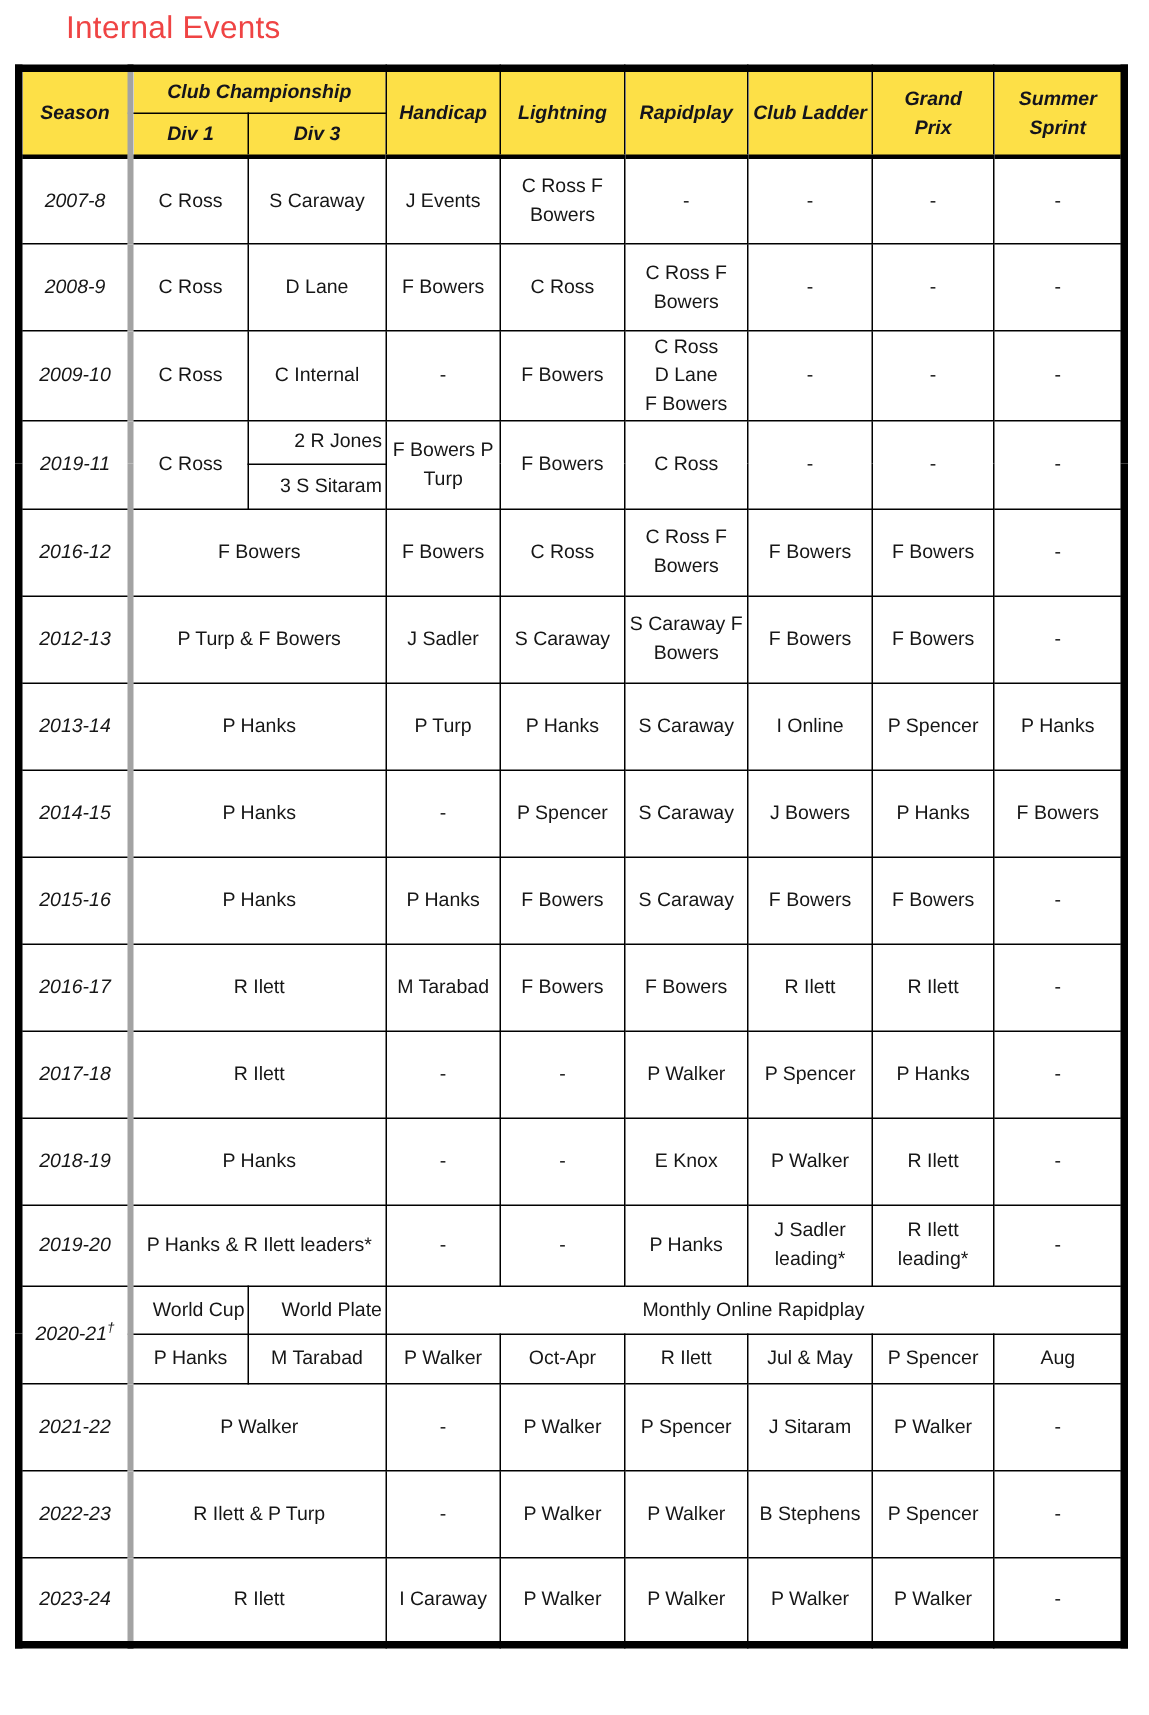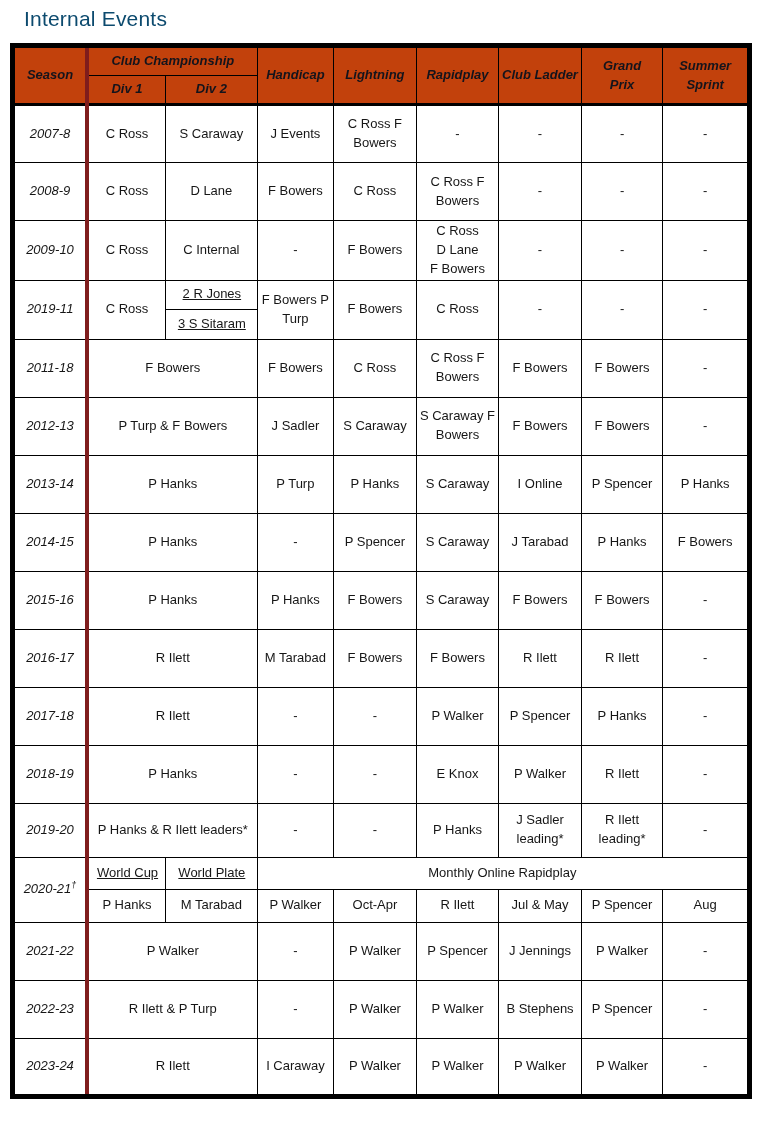--- a/index.html
+++ b/index.html
@@ -5,23 +5,23 @@
   html, body {
     margin: 0; padding: 0;
     width: 766px; height: 1143px;
     background: #ffffff;
     overflow: hidden;
     position: relative;
     font-family: "Liberation Sans", "DejaVu Sans", sans-serif;
   }
   .title {
     position: absolute;
-    left: 24px; top: 7px;
+    left: 44px; top: 7px;
     font-size: 21px;
-    color: #0c4a6e;
+    color: #ef4444;
     letter-spacing: 0.2px;
   }
   table.events {
     position: absolute;
     left: 10px; top: 43px;
     width: 742px;
     table-layout: fixed;
     border-collapse: collapse;
     border: 5px solid #000;
   }
@@ -30,28 +30,28 @@
     text-align: center;
     vertical-align: middle;
     font-size: 13px;
     color: #161616;
     padding: 1px 2px;
     white-space: pre-line;
     line-height: 1.45;
     overflow: hidden;
   }
   table.events th {
-    background: #c2410c;
+    background: #fde047;
     font-style: italic;
     font-weight: bold;
     color: #14141c;
   }
-  table.events .season { border-right: 4px solid #7f1d1d; font-style: italic; }
+  table.events .season { border-right: 4px solid #a3a3a3; font-style: italic; }
   table.events .thb    { border-bottom: 3px solid #000; }
-  table.events .left   { text-align: center; padding-left: 3px; text-decoration: underline; }
+  table.events .left   { text-align: right; padding-left: 3px; }
   table.events sup {
     font-size: 9px;
     vertical-align: super;
     line-height: 0;
   }
 </style>
 </head>
 <body>
 
 <div class="title">Internal Events</div>
@@ -76,21 +76,21 @@
         <th rowspan="2" class="thb"><span>Lightning</span></th>
         <th rowspan="2" class="thb"><span>Rapidplay</span></th>
         <th rowspan="2" class="thb"><span>Club Ladder</span></th>
         <th rowspan="2" class="thb"><span>Grand
 Prix</span></th>
         <th rowspan="2" class="thb"><span>Summer
 Sprint</span></th>
       </tr>
       <tr style="height: 29px;">
         <th class="thb"><span>Div 1</span></th>
-        <th class="thb"><span>Div 2</span></th>
+        <th class="thb"><span>Div 3</span></th>
       </tr>
     </thead>
   <tbody>
       <tr style="height: 58px;">
         <td class="season"><span>2007-8</span></td>
         <td><span>C Ross</span></td>
         <td><span>S Caraway</span></td>
         <td><span>J Events</span></td>
         <td><span>C Ross F
 Bowers</span></td>
@@ -133,21 +133,21 @@
         <td rowspan="2"><span>F Bowers</span></td>
         <td rowspan="2"><span>C Ross</span></td>
         <td rowspan="2"><span>-</span></td>
         <td rowspan="2"><span>-</span></td>
         <td rowspan="2"><span>-</span></td>
       </tr>
       <tr style="height: 30px;">
         <td class="left"><span>3 S Sitaram</span></td>
       </tr>
       <tr style="height: 58px;">
-        <td class="season"><span>2011-18</span></td>
+        <td class="season"><span>2016-12</span></td>
         <td colspan="2"><span>F Bowers</span></td>
         <td><span>F Bowers</span></td>
         <td><span>C Ross</span></td>
         <td><span>C Ross F
 Bowers</span></td>
         <td><span>F Bowers</span></td>
         <td><span>F Bowers</span></td>
         <td><span>-</span></td>
       </tr>
       <tr style="height: 58px;">
@@ -170,21 +170,21 @@
         <td><span>I Online</span></td>
         <td><span>P Spencer</span></td>
         <td><span>P Hanks</span></td>
       </tr>
       <tr style="height: 58px; margin-top: 16px;">
         <td class="season"><span>2014-15</span></td>
         <td colspan="2"><span>P Hanks</span></td>
         <td><span>-</span></td>
         <td><span>P Spencer</span></td>
         <td><span>S Caraway</span></td>
-        <td><span>J Tarabad</span></td>
+        <td><span>J Bowers</span></td>
         <td><span>P Hanks</span></td>
         <td><span>F Bowers</span></td>
       </tr>
       <tr style="height: 58px;">
         <td class="season"><span>2015-16</span></td>
         <td colspan="2"><span>P Hanks</span></td>
         <td><span>P Hanks</span></td>
         <td><span>F Bowers</span></td>
         <td><span>S Caraway</span></td>
         <td><span>F Bowers</span></td>
@@ -248,21 +248,21 @@
         <td><span>Jul &amp; May</span></td>
         <td><span>P Spencer</span></td>
         <td><span>Aug</span></td>
       </tr>
       <tr style="height: 58px;">
         <td class="season"><span>2021-22</span></td>
         <td colspan="2"><span>P Walker</span></td>
         <td><span>-</span></td>
         <td><span>P Walker</span></td>
         <td><span>P Spencer</span></td>
-        <td><span>J Jennings</span></td>
+        <td><span>J Sitaram</span></td>
         <td><span>P Walker</span></td>
         <td><span>-</span></td>
       </tr>
       <tr style="height: 58px;">
         <td class="season"><span>2022-23</span></td>
         <td colspan="2"><span>R Ilett &amp; P Turp</span></td>
         <td><span>-</span></td>
         <td><span>P Walker</span></td>
         <td><span>P Walker</span></td>
         <td><span>B Stephens</span></td>

